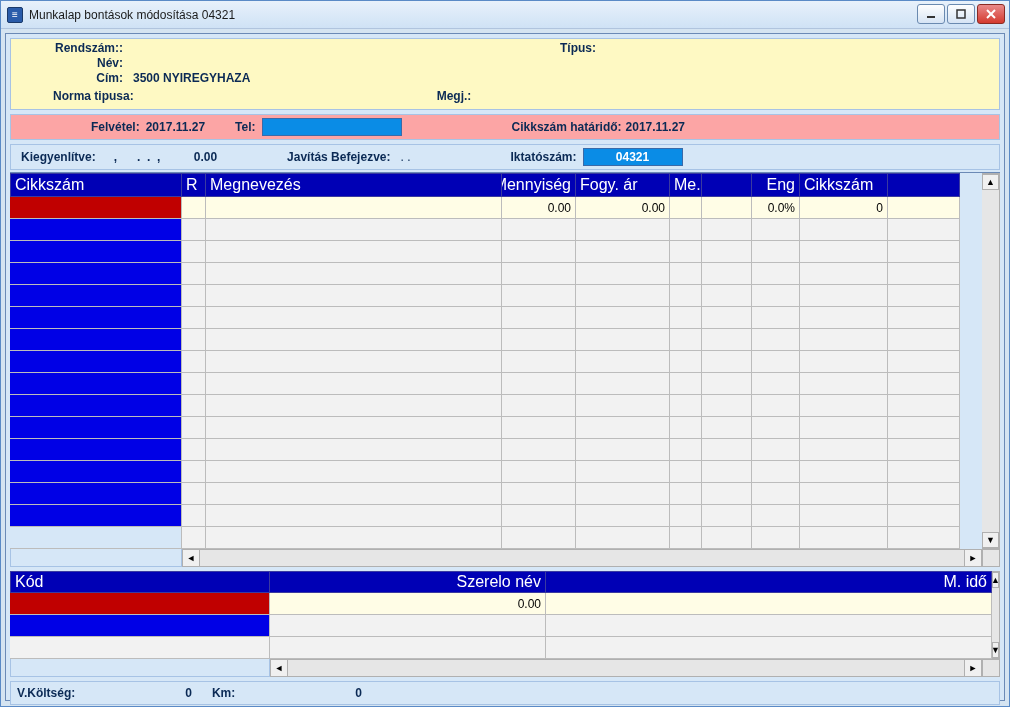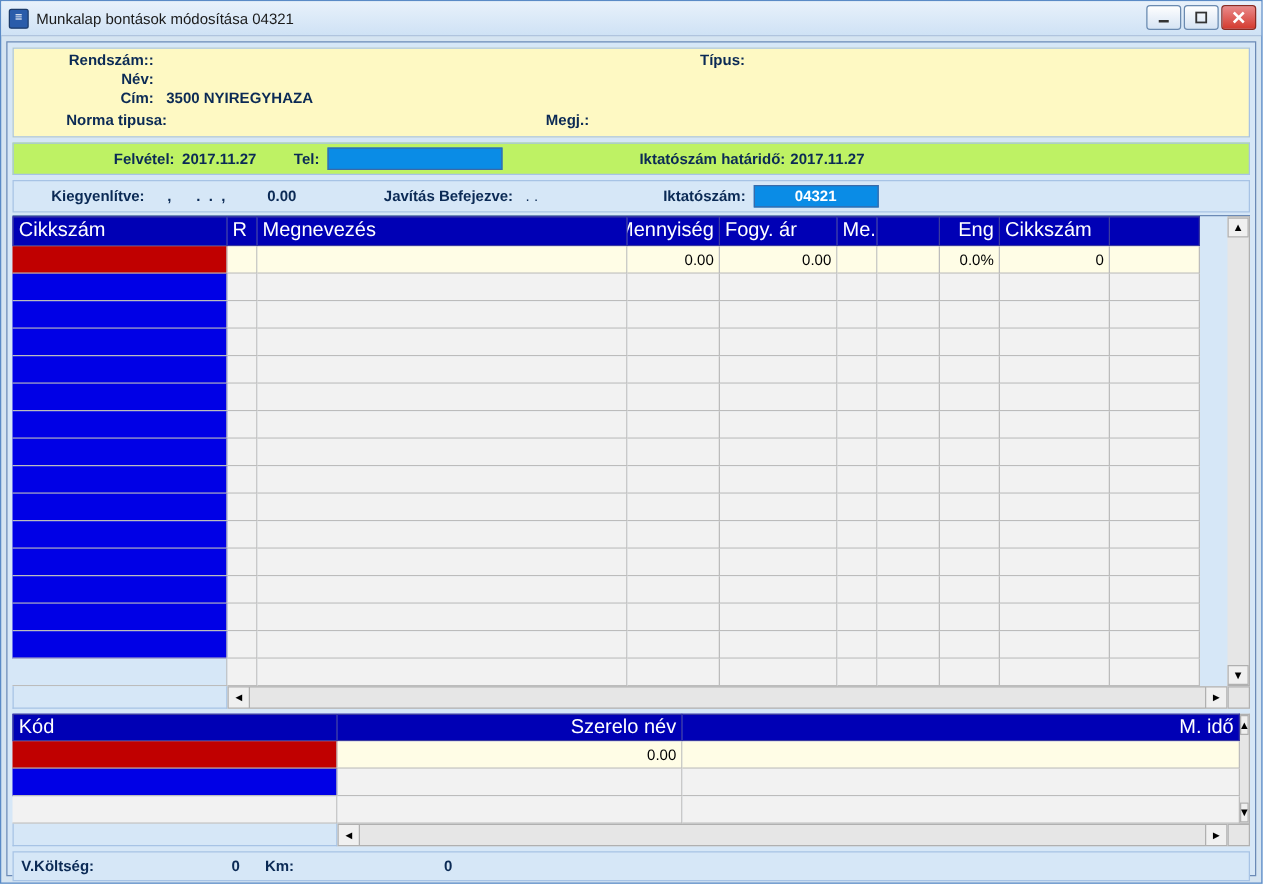--- a/index.html
+++ b/index.html
@@ -77,21 +77,21 @@
   .row { display: flex; align-items: center; min-height: 18px; }
   .lbl { font-weight: bold; color: #0b2a55; }
   .val { color: #0b2a55; margin-left: 4px; }
   .hg { display:grid; grid-template-columns: 110px 1fr 80px 1fr; row-gap:1px; }
   .hg .lab { text-align:right; padding-right:4px; font-weight:bold; color:#0b2a55;}
   .hg .v   { color:#0b2a55; font-weight:bold; padding-left:6px;}
 
   .bar2 {
     border: 1px solid #a7c3e5;
     margin: 0 4px 4px 4px;
-    background: #bef264;
+    background: #fca5a5;
     padding: 3px 6px;
     display: flex;
     align-items: center;
   }
   .blue-input {
     background: #0a8ce6;
     border: 1px solid #3a6aa8;
     height: 18px;
     width: 140px;
     color: #fff;
@@ -276,26 +276,26 @@
         <span class="lbl" style="margin-right:240px;">Megj.:</span>
         <span style="flex:1"></span>
       </div>
     </div>
 
     <div class="bar2">
       <span class="lbl" style="margin-left:74px;">Felvétel:</span>
       <span class="val" style="font-weight:bold; margin-left:6px;">2017.11.27</span>
       <span class="lbl" style="margin-left:30px;">Tel:</span>
       <div class="blue-input" style="margin-left:6px;"></div>
-      <span class="lbl" style="margin-left:110px;">Iktatószám határidő:</span>
+      <span class="lbl" style="margin-left:110px;">Cikkszám határidő:</span>
       <span class="val" style="font-weight:bold; margin-left:4px;">2017.11.27</span>
     </div>
 
     <div class="bar3">
-      <span class="lbl" style="margin-left:24px;">Kiegyenlítve:</span>
+      <span class="lbl" style="margin-left:4px;">Kiegyenlítve:</span>
       <span class="val" style="font-weight:bold; white-space:pre; margin-left:18px;">,      .  .  ,          0.00</span>
       <span class="lbl" style="margin-left:70px;">Javítás Befejezve:</span>
       <span class="val" style="margin-left:10px;">.  .</span>
       <span class="lbl" style="margin-left:100px;">Iktatószám:</span>
       <div class="blue-input" style="margin-left:6px; width:100px;">04321</div>
     </div>
 
     <div class="grid-wrap">
       <div style="flex:1">
         <div class="grid-headers">

